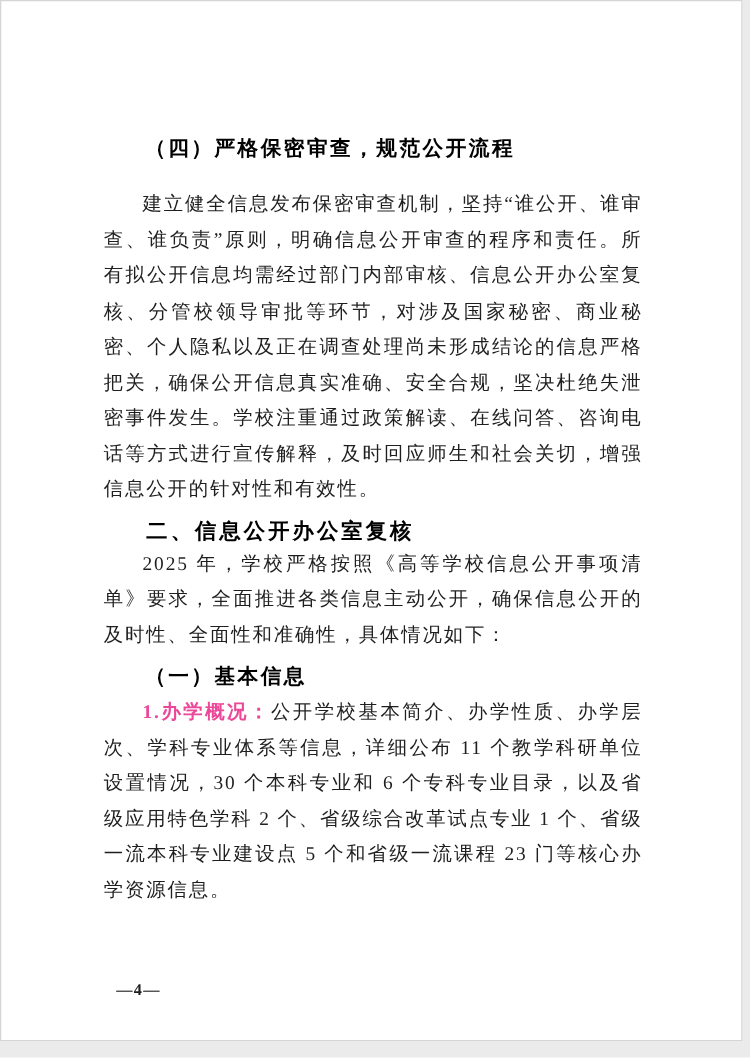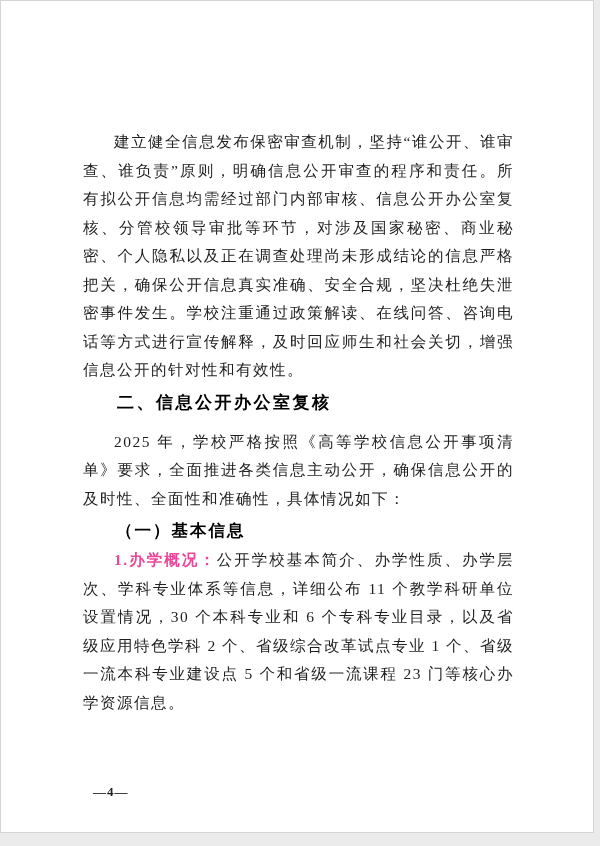--- a/index.html
+++ b/index.html
@@ -50,21 +50,21 @@
     line-height: 28.5px;
     letter-spacing: 1.5px;
     text-align: justify;
     text-justify: inter-character;
     text-indent: 2em;
     word-break: break-all;
     color: #1f1f1f;
   }
   .m-after-h1 { margin-top: 20px; }
   .h2-pos    { margin-top: 7px; }
-  .p2-pos    { margin-top: 14px; }
+  .p2-pos    { margin-top: 2px; }
   .h3-pos    { margin-top: 7px; font-family: Liberation Serif, serif; }
   .p3-pos    { margin-top: 4px; }
   .p4-pos    { margin-top: 0; }
   .lead {
     font-weight: bold;
     color: #ec4899;
   }
   .page-number {
     position: absolute;
     left: 92px;
@@ -75,20 +75,21 @@
     color: #1f1f1f;
     font-family: "Liberation Serif", "DejaVu Serif", serif;
   }
 </style>
 </head>
 <body>
 
 <div class="paper">
   <div class="content">
 
+    <div class="h-kai">（四）严格保密审查，规范公开流程</div>
 
     <p class="body-p m-after-h1">建立健全信息发布保密审查机制，坚持“谁公开、谁审查、谁负责”原则，明确信息公开审查的程序和责任。所有拟公开信息均需经过部门内部审核、信息公开办公室复核、分管校领导审批等环节，对涉及国家秘密、商业秘密、个人隐私以及正在调查处理尚未形成结论的信息严格把关，确保公开信息真实准确、安全合规，坚决杜绝失泄密事件发生。学校注重通过政策解读、在线问答、咨询电话等方式进行宣传解释，及时回应师生和社会关切，增强信息公开的针对性和有效性。</p>
 
     <div class="h-hei h2-pos">二、信息公开办公室复核</div>
 
     <p class="body-p p2-pos">2025 年，学校严格按照《高等学校信息公开事项清单》要求，全面推进各类信息主动公开，确保信息公开的及时性、全面性和准确性，具体情况如下：</p>
 
     <div class="h-kai h3-pos">（一）基本信息</div>
 
     <p class="body-p p3-pos"><span class="lead">1.办学概况：</span><span>公开学校基本简介、办学性质、办学层次、学科专业体系等信息，详细公布 11 个教学科研单位设置情况，30 个本科专业和 6 个专科专业目录，以及省级应用特色学科 2 个、省级综合改革试点专业 1 个、省级一流本科专业建设点 5 个和省级一流课程 23 门等核心办学资源信息。</span></p>

